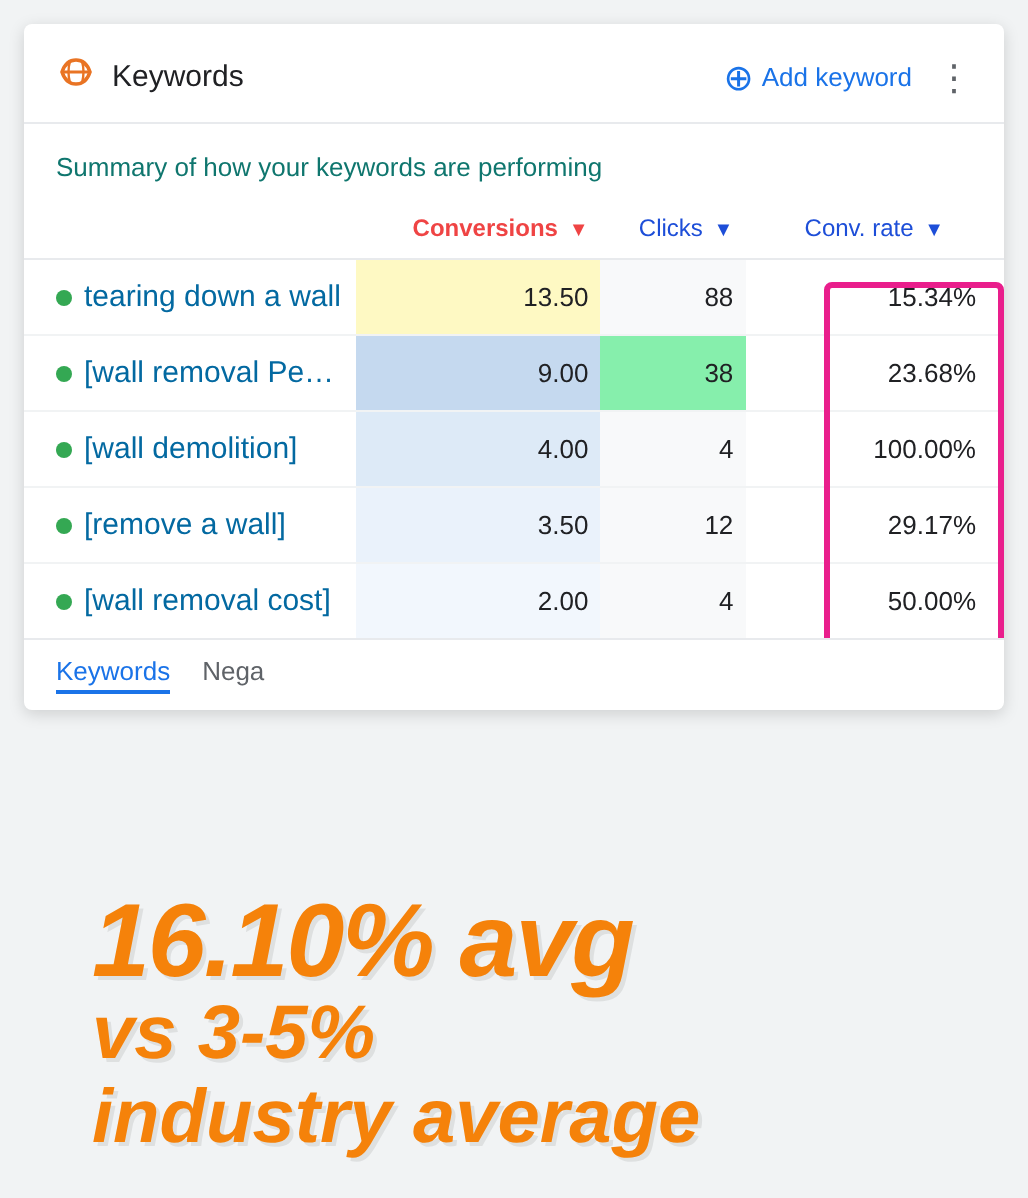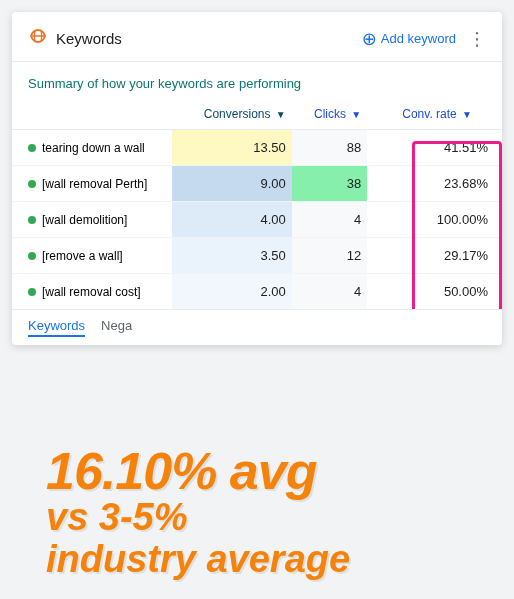--- a/index.html
+++ b/index.html
@@ -133,22 +133,22 @@
       gap: 6px;
     }
     .green-dot {
       width: 8px;
       height: 8px;
       border-radius: 50%;
       background: #34a853;
       flex-shrink: 0;
     }
     .kw-name {
-      font-size: 12px;
-      color: #000000;
+      font-size: 15px;
+      color: #0369a1;
       white-space: nowrap;
       overflow: hidden;
       text-overflow: ellipsis;
       max-width: 130px;
     }
 
     
     .heat-high { background-color: #fef9c3; }
     .heat-mid  { background-color: #c5d9ef; }
     .heat-low  { background-color: #ddeaf7; }
@@ -252,21 +252,21 @@
   <div class="summary-text">Summary of how your keywords are performing</div>
 
   <div class="table-wrapper" style="position:relative;">
 
     <div class="conv-rate-highlight"></div>
 
     <table>
       <thead>
         <tr>
           <th class="kw-col"></th>
-          <th style="color:#0c4a6e;">
+          <th style="color:#ef4444;font-weight:bold;">
             <span>Conversions</span>
             <span class="sort-arrow">▼</span>
           </th>
           <th>
             <span>Clicks</span>
             <span class="sort-arrow">▼</span>
           </th>
           <th style="padding-right:30px;">
             <span>Conv. rate</span>
             <span class="sort-arrow">▼</span>
@@ -276,21 +276,21 @@
       <tbody id="table-body">
       <tr>
             <td class="kw-col">
       <div class="kw-cell">
         <div class="green-dot"></div>
         <span class="kw-name">tearing down a wall</span>
       </div>
             </td>
             <td class="heat-high">13.50</td>
             <td style="background-color: rgb(248, 249, 250);">88</td>
-            <td style="padding-right: 14px;">41.51%</td>
+            <td style="padding-right: 14px;">15.34%</td>
           </tr>
           <tr>
             <td class="kw-col">
       <div class="kw-cell">
         <div class="green-dot"></div>
         <span class="kw-name">[wall removal Perth]</span>
       </div>
             </td>
             <td class="heat-mid">9.00</td>
             <td style="background-color: #86efac;">38</td>

